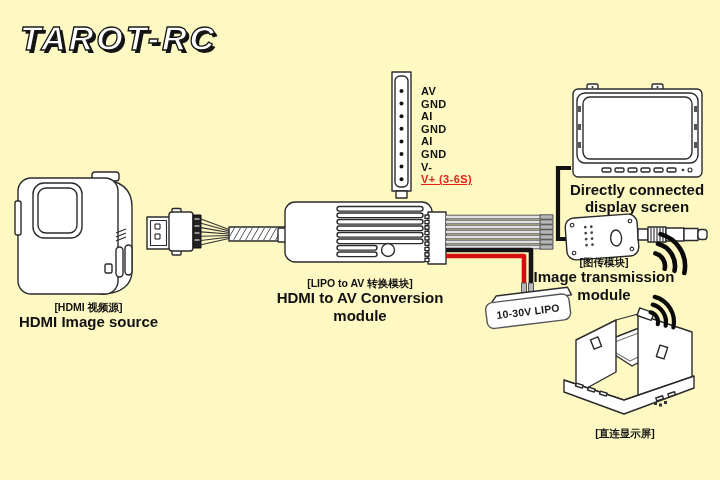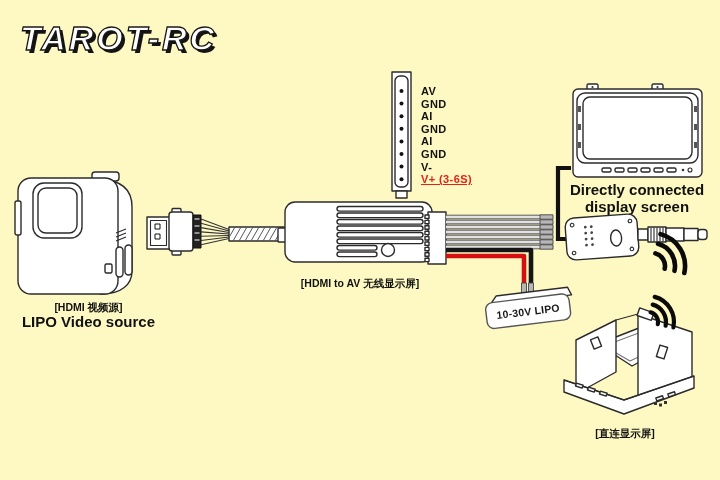--- a/index.html
+++ b/index.html
@@ -70,21 +70,21 @@
           <rect x="214" y="64" width="59" height="14"></rect>
         </clipPath>
       <rect class="ln" x="214" y="64" width="59" height="14"></rect>
       <g clip-path="url(#cableclip)" stroke="#555" stroke-width="1">
         <path d="M212,78 l8,-14 M218,78 l8,-14 M224,78 l8,-14 M230,78 l8,-14 M236,78 l8,-14 M242,78 l8,-14 M248,78 l8,-14 M254,78 l8,-14 M260,78 l8,-14 M266,78 l8,-14"></path>
       </g>
     </g>
   </svg>
   <div class="lbl" style="left:16px;top:301px;width:145px">
     <div class="cn">[HDMI 视频源]</div>
-    <div class="en">LIPO Video source</div>
+    <div class="en">HDMI Image source</div>
   </div>
 
   <svg style="left:275px;top:198px" width="185" height="75">
     <g>
       <rect class="ln" x="3" y="30" width="8" height="14" rx="1"></rect>
       <rect class="ln" x="10" y="4" width="147" height="60" rx="10"></rect>
       <g class="ln">
         <rect x="62" y="8.5" width="86" height="4.6" rx="2.3"></rect>
         <rect x="62" y="15" width="86" height="4.6" rx="2.3"></rect>
         <rect x="62" y="21.5" width="86" height="4.6" rx="2.3"></rect>
@@ -105,21 +105,22 @@
           <rect x="150" y="33.2" width="4" height="3.4"></rect>
         <rect x="150" y="38.6" width="4" height="3.4"></rect>
           <rect x="150" y="44" width="4" height="3.4"></rect>
         <rect x="150" y="49.4" width="4" height="3.4"></rect>
           <rect x="150" y="54.8" width="4" height="3.4"></rect>
         <rect x="150" y="60.2" width="4" height="3.4"></rect>
       </g>
     </g>
   </svg>
   <div class="lbl" style="left:250px;top:277px;width:220px">
-    <div class="cn">[HDMI to AV 无线显示屏]</div>
+    <div class="cn">[LIPO to AV 转换模块]</div>
+    <div class="en">HDMI to AV Conversion module</div>
   </div>
 
   <svg style="left:390px;top:70px" width="30" height="132">
     <rect class="ln" x="2" y="2" width="19" height="119"></rect>
     <rect class="ln" x="5" y="6" width="13" height="111" rx="5"></rect>
     <rect class="ln" x="6" y="121" width="11" height="7"></rect>
     <g fill="#111">
       <circle cx="11.5" cy="21" r="2"></circle>
         <circle cx="11.5" cy="33.6" r="2"></circle>
         <circle cx="11.5" cy="46.2" r="2"></circle>
@@ -252,20 +253,24 @@
       <rect class="ln" x="108" y="22" width="18" height="13"></rect>
       <rect class="ln" x="126" y="22.5" width="14" height="12"></rect>
       <rect class="ln" x="140" y="23.5" width="9" height="10" rx="3"></rect>
     </g>
     <g fill="none" stroke="#0a0a0a" stroke-width="4.6" stroke-linecap="round">
       <path d="M97.4,47.4 A13,13 0 0 1 106.7,62.7"></path>
       <path d="M100,37.8 A23,23 0 0 1 116.5,64.8"></path>
       <path d="M102.5,28.1 A33,33 0 0 1 126.3,66.9"></path>
     </g>
   </svg>
+  <div class="lbl" style="left:523px;top:256px;width:162px">
+    <div class="cn">[图传模块]</div>
+    <div class="en">Image transmission module</div>
+  </div>
 
   <svg style="left:558px;top:284px" width="162" height="148">
     <g>
       <polygon class="ln" points="40,60 86,42 122,56 74,82"></polygon>
       <polygon class="ln2" points="46,62 86,47 114,57 72,77" style="stroke:#777"></polygon>
       <polygon class="ln" points="18,56 58,36 58,88 18,110"></polygon>
       <rect class="ln" x="34" y="54" width="8" height="10" transform="rotate(-22 38 59)"></rect>
       <path class="ln2" d="M58,36 L80,30"></path>
       <polygon class="ln" points="80,30 134,48 134,96 80,120"></polygon>
       <rect class="ln" x="100" y="62" width="8" height="12" transform="rotate(18 104 68)"></rect>

